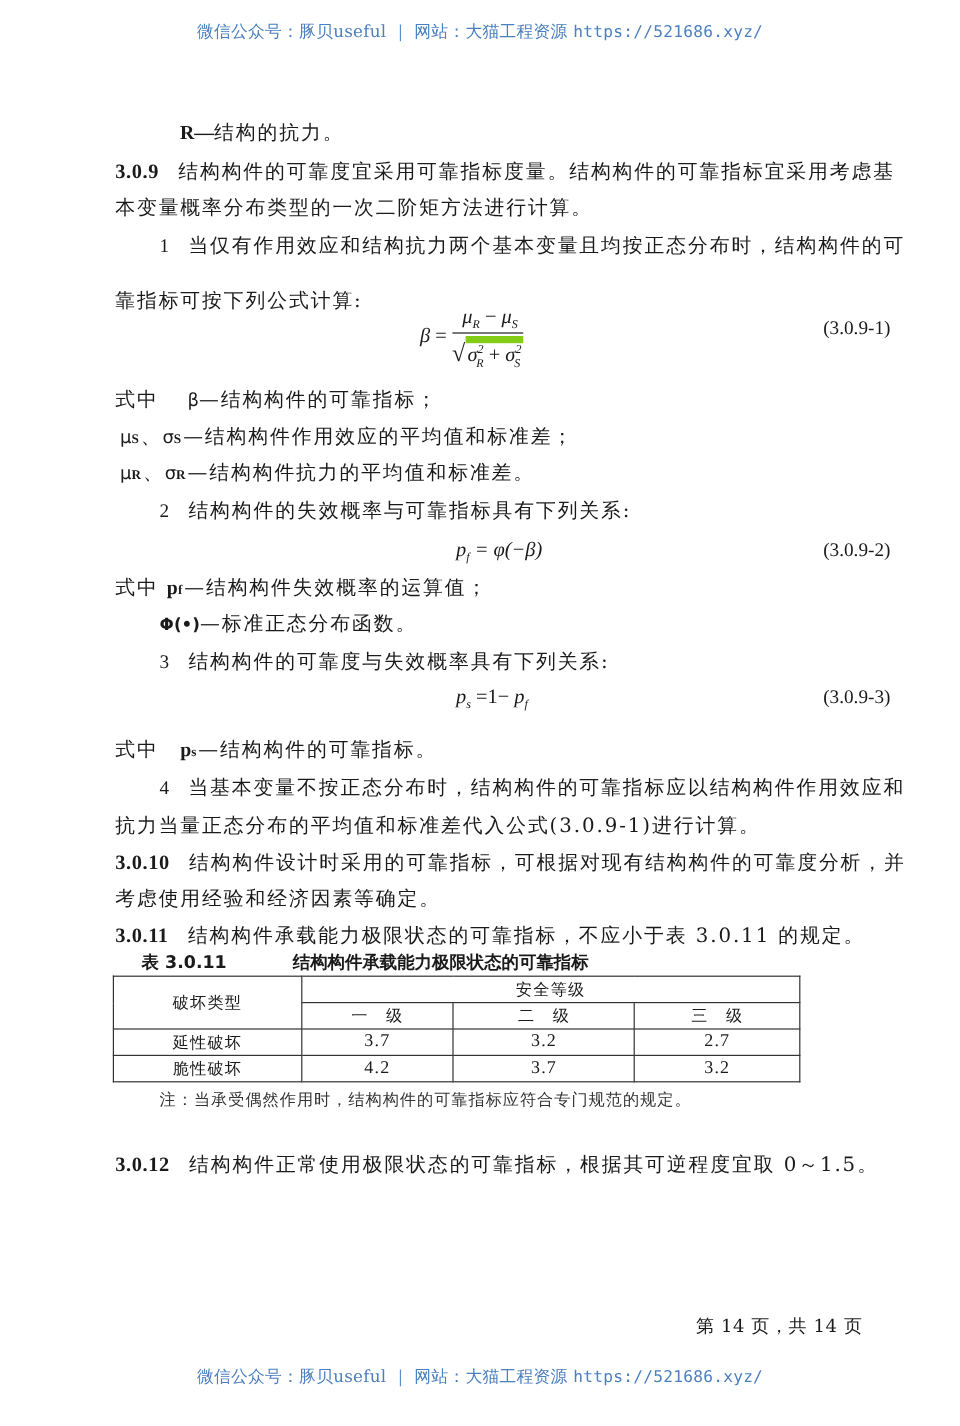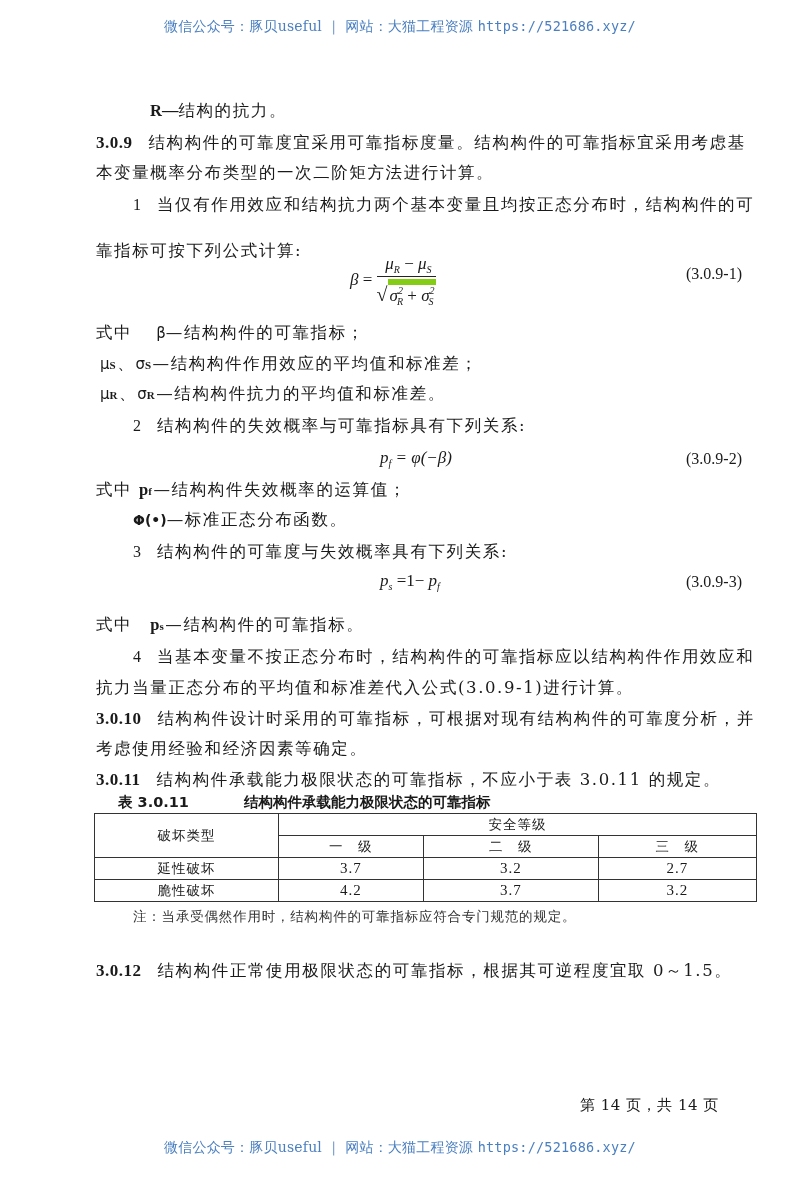--- a/index.html
+++ b/index.html
@@ -19,21 +19,21 @@
   .eqnum { font-family: "Liberation Serif", serif; font-size: 16px; letter-spacing: 0; }
   .math { font-family: "Liberation Serif", serif; font-style: italic; font-size: 17px; letter-spacing: 0; }
   .math .up { font-style: normal; }
   sub, sup { font-size: 10px; }
   .frac { display: inline-block; vertical-align: middle; text-align: right; }
   .frac .num { display: block; padding: 0 4px 1px; border-bottom: 1px solid #222; }
   .frac .den { display: block; padding-top: 2px; }
   .sqrt { display: inline-block; border-top: 6px solid #84cc16; padding: 0 2px; }
   .sqrt-sign { font-style: normal; font-size: 20px; }
   .tbl-title { font-family: "DejaVu Sans", "Liberation Sans", sans-serif; font-weight: bold; font-size: 14.5px; }
-  table.rel { position: absolute; left: 94px; top: 813px; width: 663px; border-collapse: collapse; font-size: 13.5px; }
+  table.rel { position: absolute; left: 94px; top: 813px; width: 573px; border-collapse: collapse; font-size: 13.5px; }
   table.rel td { border: 1px solid #333; text-align: center; height: 21px; padding: 0; letter-spacing: 1px; }
   table.rel td.num { font-family: "Liberation Serif", serif; font-size: 15px; margin-left: 12px; }
   .note { font-size: 13.5px; letter-spacing: 0.8px; color: #333; }
   .greek { font-family: "DejaVu Sans", sans-serif; font-size: 15px; letter-spacing: 0; }
   .sb { font-family: "Liberation Serif", serif; font-weight: bold; font-size: 11px; }
 </style>
 </head>
 <body>
 
 <div class="abs watermark" style="top:18px;">

